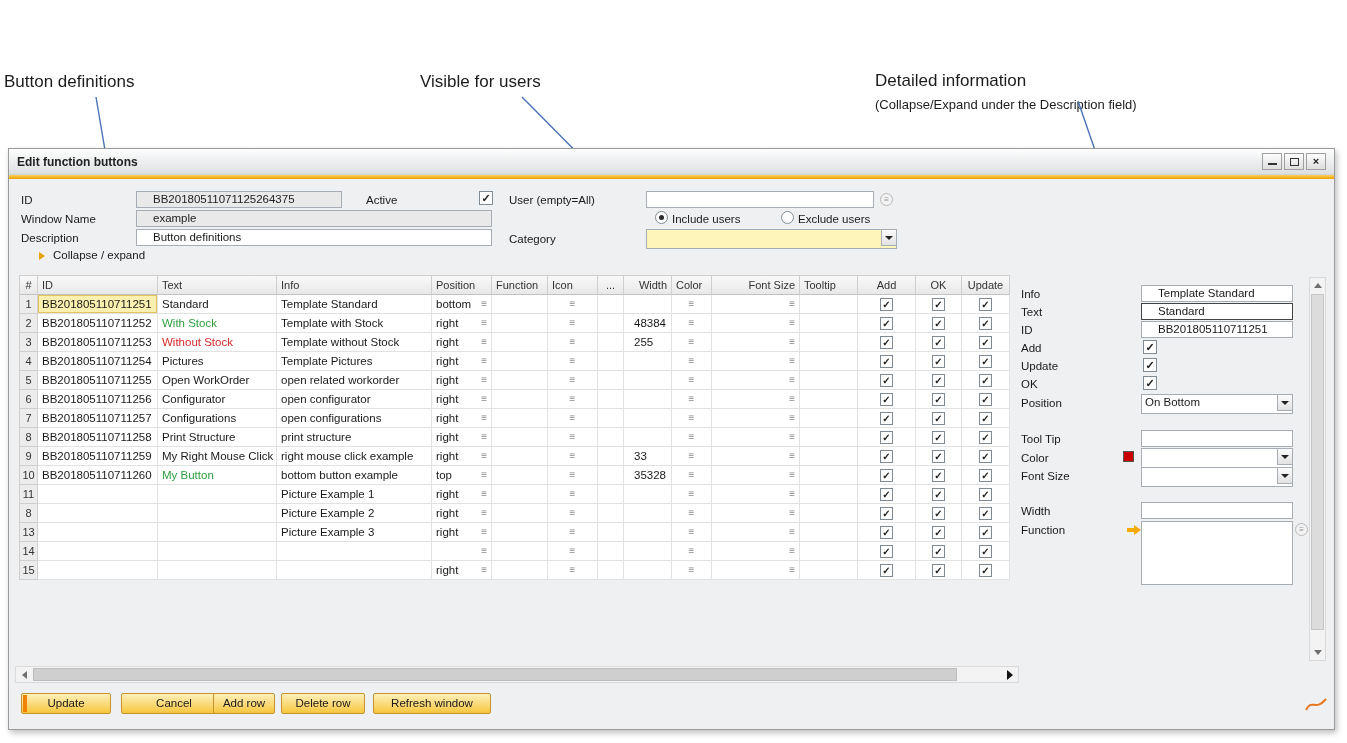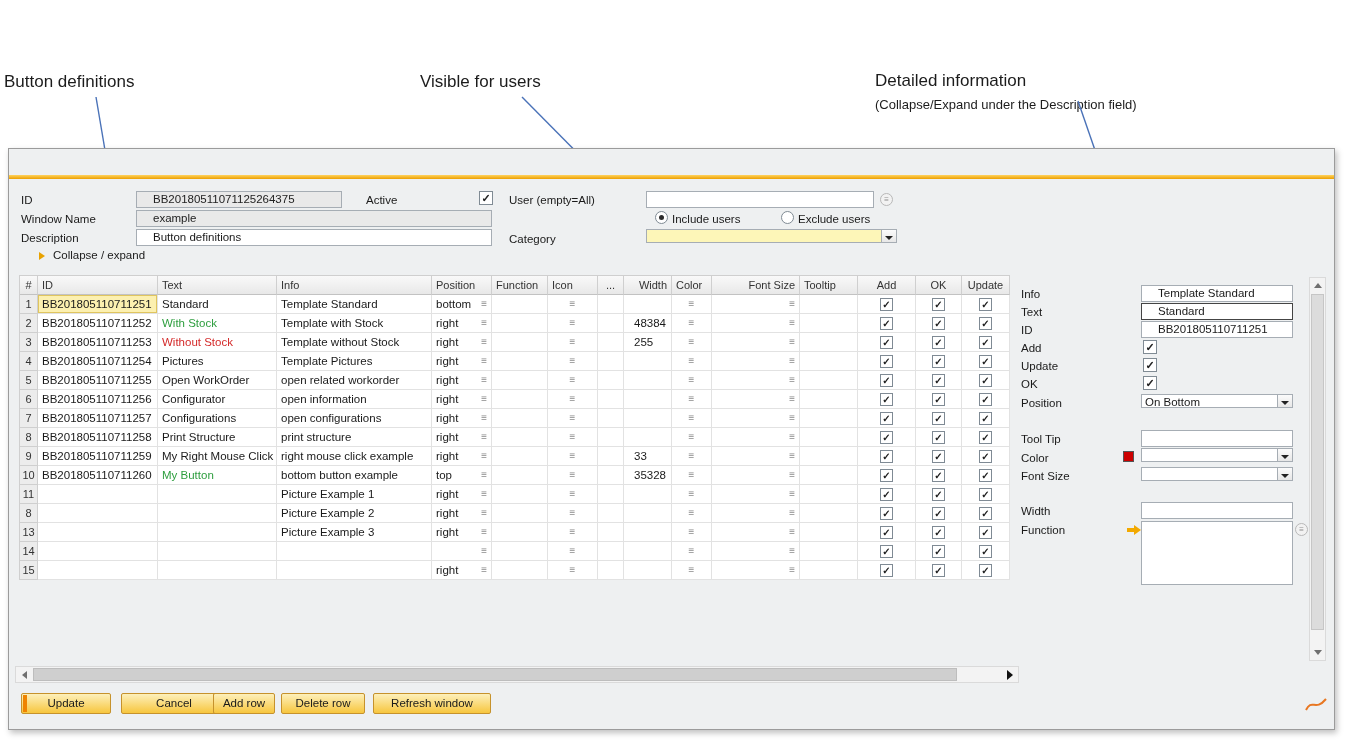--- a/index.html
+++ b/index.html
@@ -19,21 +19,21 @@
   .wbtn .box{position:absolute;left:5px;top:4px;width:9px;height:8px;border:1px solid #333}
   .goldbar{position:absolute;left:0;top:26px;right:0;height:4px;background:linear-gradient(#ffd35e,#ec9f00)}
 
   .lbl{position:absolute;font-size:11.5px;white-space:nowrap}
   .inp{position:absolute;height:17px;border:1px solid #a6adb4;background:#fff;font-size:11.5px;padding:1px 16px;white-space:nowrap;overflow:hidden}
   .inp.ro{background:#e9e9e9;color:#222}
   .cbx{position:absolute;width:14px;height:14px;border:1px solid #808b94;background:#fff;font-size:11px;line-height:12px;text-align:center;font-weight:bold;color:#222}
   .radio{position:absolute;width:13px;height:13px;border:1px solid #808b94;border-radius:50%;background:#fff}
   .radio.sel::after{content:"";position:absolute;left:3px;top:3px;width:5px;height:5px;border-radius:50%;background:#2b2b2b}
   .clicon{position:absolute;width:13px;height:13px;border:1px solid #b8b8b8;border-radius:50%;background:#f2f2f2;color:#8f8f8f;font-size:8px;line-height:12px;text-align:center}
-  .combo{position:absolute;height:14px;border:1px solid #a6adb4;background:#fff;font-size:11.5px;padding:1px 32px 1px 3px;white-space:nowrap;overflow:hidden}
+  .combo{position:absolute;height:20px;border:1px solid #a6adb4;background:#fff;font-size:11.5px;padding:1px 32px 1px 3px;white-space:nowrap;overflow:hidden}
   .combo .arr{position:absolute;right:-1px;top:-1px;width:16px;height:17px;border:1px solid #a6adb4;background:linear-gradient(#fbfbfb,#e2e2e2);display:flex;align-items:center;justify-content:center}
   .combo .arr::after{content:"";width:0;height:0;border-top:4px solid #222;border-left:4px solid transparent;border-right:4px solid transparent}
   .tri{position:absolute;width:0;height:0;border-left:6px solid #e8a200;border-top:4px solid transparent;border-bottom:4px solid transparent}
 
   .grid{position:absolute;left:10px;top:126px;border-left:1px solid #cfcfcf}
   .ghead{display:flex;height:20px}
   .hcell{flex:none;background:linear-gradient(#f9f9f9,#e8e8e8);border-right:1px solid #cfcfcf;border-top:1px solid #cfcfcf;border-bottom:1px solid #c2c2c2;font-size:11px;color:#333;padding:3px 4px;white-space:nowrap;overflow:hidden}
   .hc{text-align:center}
   .hr{text-align:right}
   .grow{display:flex;height:19px;background:#fff}
@@ -82,20 +82,32 @@
       <path d="M0,0 L6,3 L0,6 Z" fill="#4a72b8"></path>
     </marker>
   </defs>
   <line x1="96" y1="97" x2="129" y2="292" stroke="#4a72b8" stroke-width="1.4" marker-end="url(#ah)"></line>
   <line x1="522" y1="97" x2="617" y2="193" stroke="#4a72b8" stroke-width="1.4" marker-end="url(#ah)"></line>
   <line x1="1078" y1="101" x2="1134" y2="263" stroke="#4a72b8" stroke-width="1.4" marker-end="url(#ah)"></line>
 </svg>
 
 <div class="win">
 
+  <div class="titlebar">
+    <span class="title">Edit function buttons</span>
+    <span class="winbtns">
+      <span class="wbtn">
+          <span class="bar"></span>
+        </span>
+      <span class="wbtn">
+          <span class="box"></span>
+        </span>
+      <span class="wbtn">×</span>
+    </span>
+  </div>
   <div class="goldbar"></div>
 
   <div class="lbl" style="left:12px;top:45px">ID</div>
   <div class="inp ro" style="left:127px;top:42px;width:206px">BB20180511071125264375</div>
   <div class="lbl" style="left:357px;top:45px">Active</div>
   <div class="cbx" style="left:470px;top:42px">✓</div>
   <div class="lbl" style="left:500px;top:45px">User (empty=All)</div>
   <div class="inp" style="left:637px;top:42px;width:228px"></div>
   <div class="clicon" style="left:871px;top:44px">≡</div>
 
@@ -293,21 +305,21 @@
             <div class="cb">✓</div>
           </div>
           <div class="gcell c-upd cc">
             <div class="cb">✓</div>
           </div>
         </div>
         <div class="grow">
           <div class="gcell gnum c-num">6</div>
           <div class="gcell c-id">BB201805110711256</div>
           <div class="gcell c-text">Configurator</div>
-          <div class="gcell c-info">open information</div>
+          <div class="gcell c-info">open configurator</div>
           <div class="gcell c-pos">
             <span>right</span>
             <div class="mline">≡</div>
           </div>
           <div class="gcell c-func"></div>
           <div class="gcell c-icon cc">
             <div class="mline m0">≡</div>
           </div>
           <div class="gcell c-dots"></div>
           <div class="gcell c-width"></div>

